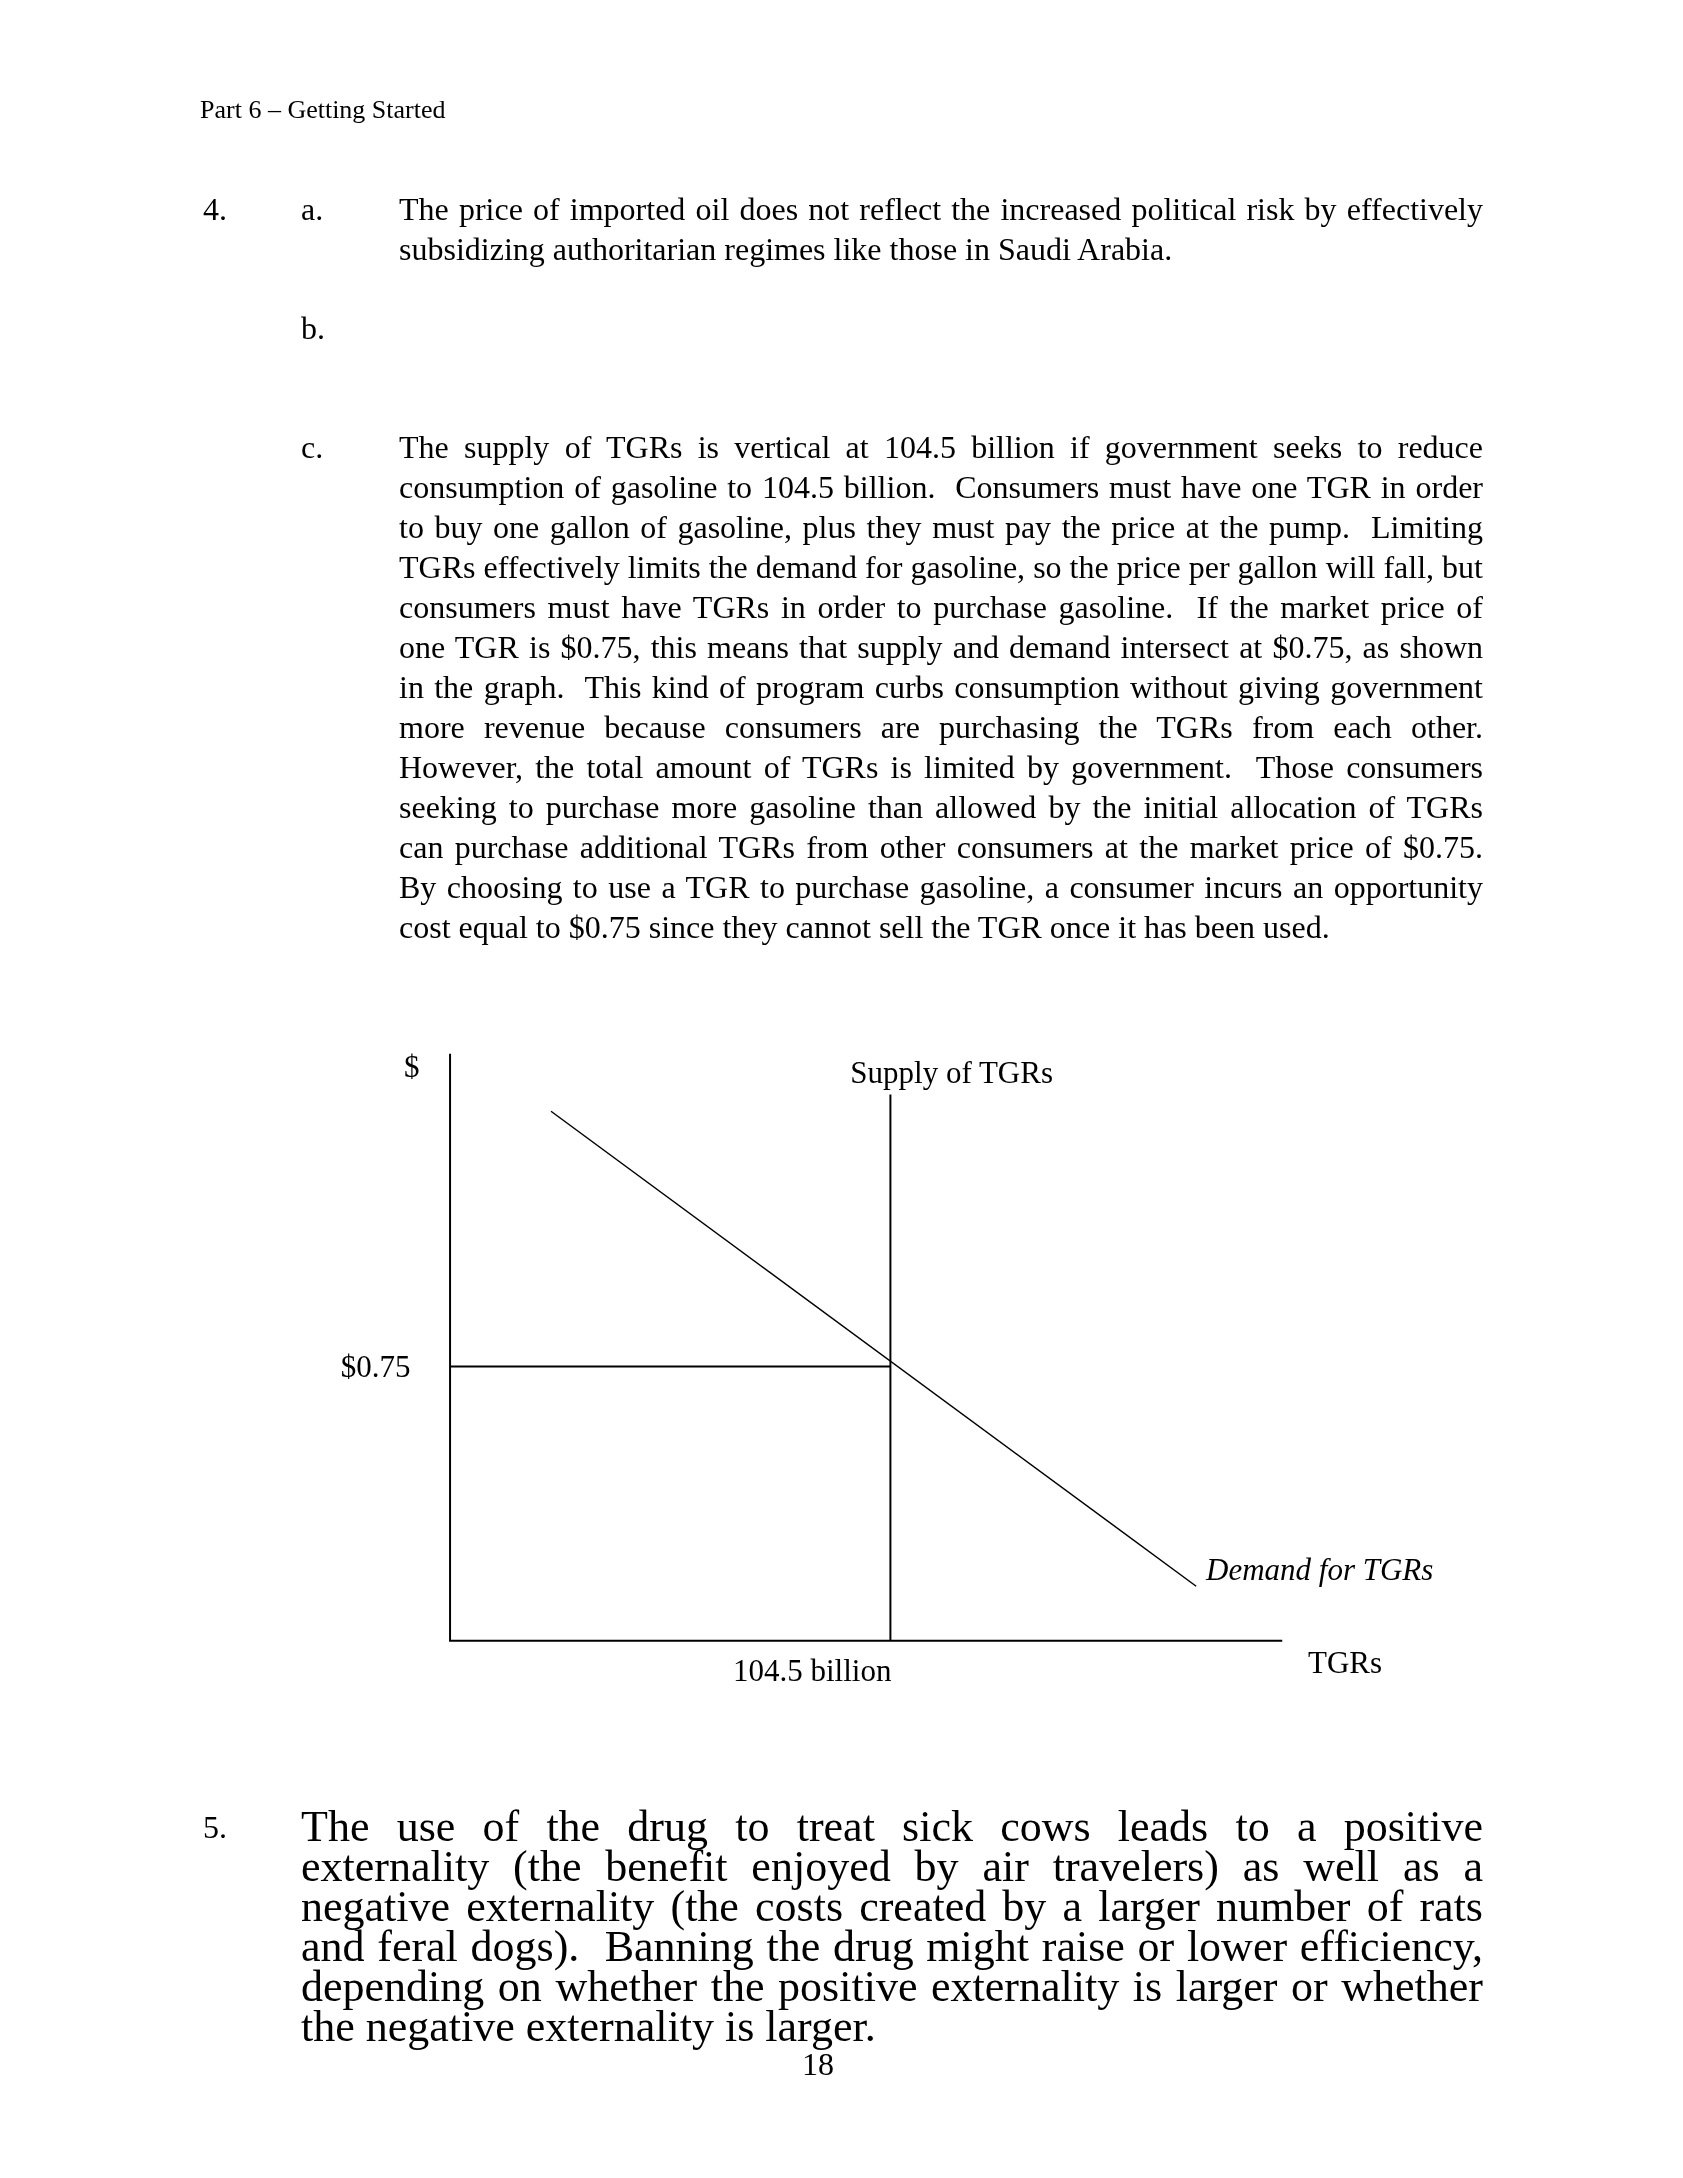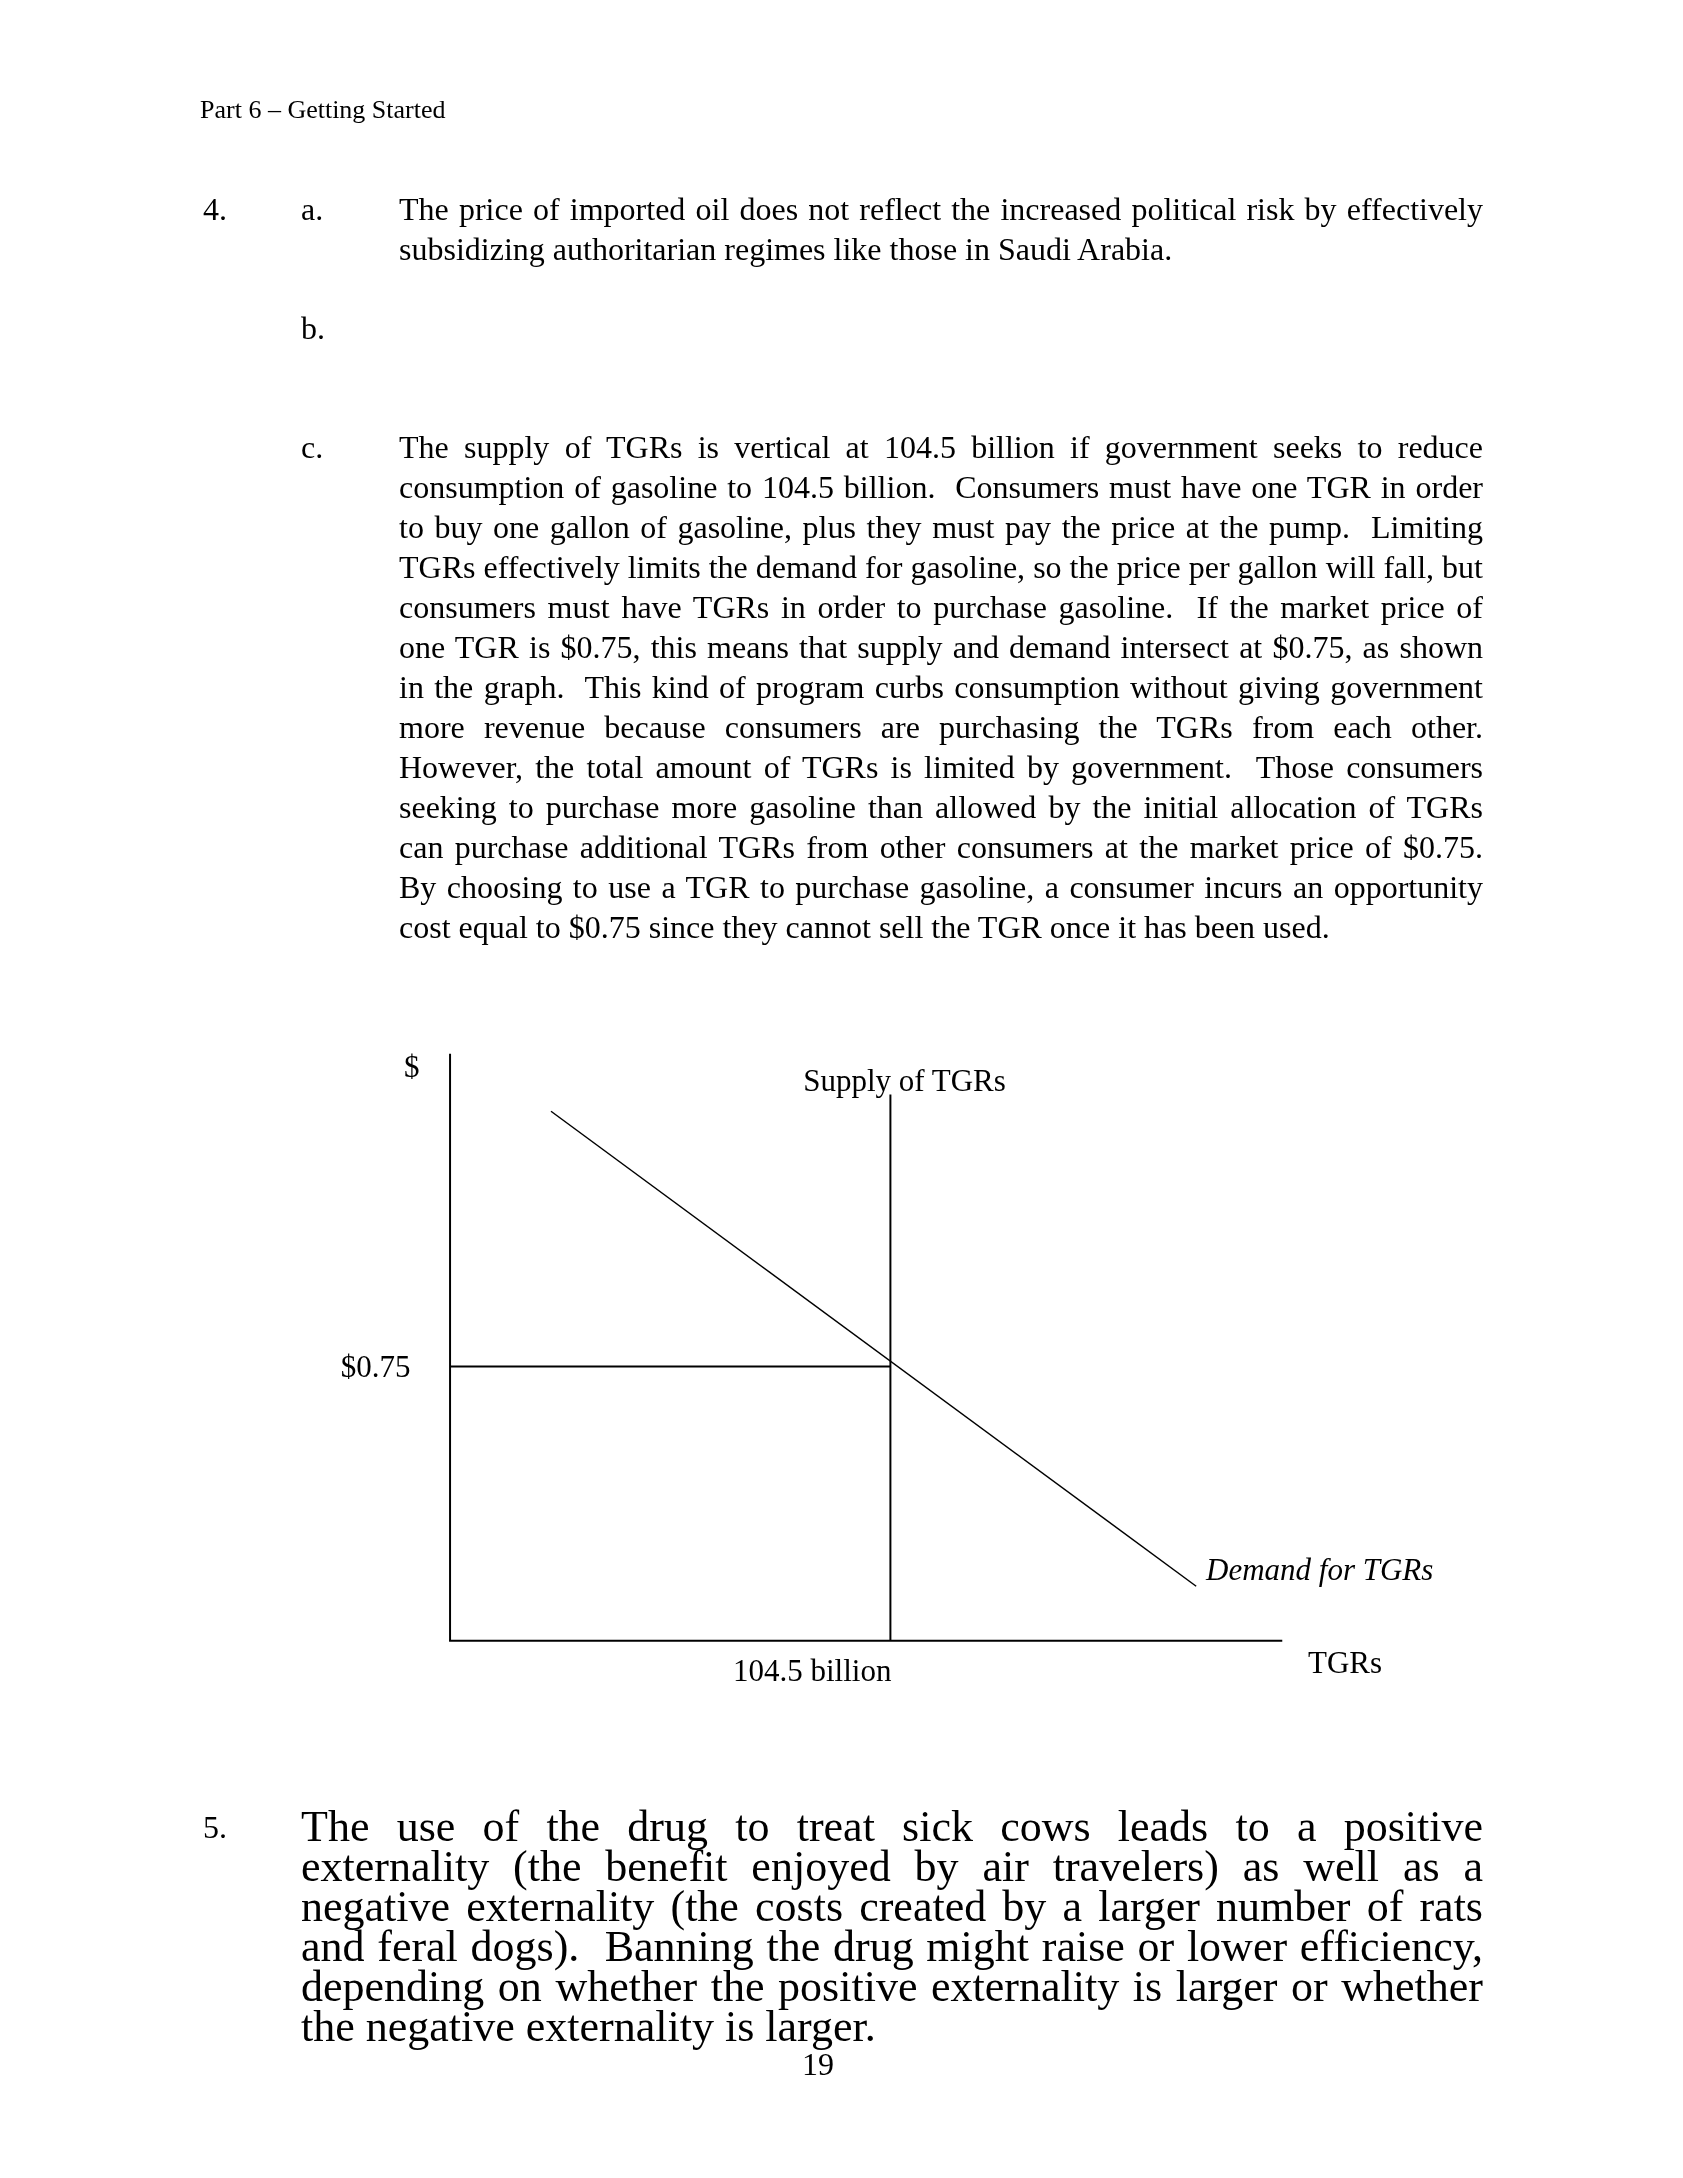--- a/index.html
+++ b/index.html
@@ -74,21 +74,21 @@
     left: 0;
     top: 0;
   }
   .glabel {
     position: absolute;
     font-size: 31px;
     line-height: 38px;
     white-space: pre;
   }
   .glabel-dollar   { left: 77px;  top: 8px; }
-  .glabel-supply   { left: 429px; top: 22px;  width: 297px; text-align: center; }
+  .glabel-supply   { left: 429px; top: 14px;  width: 297px; text-align: right; }
   .glabel-price    { left: 0;     top: 308px; width: 97px;  text-align: center; }
   .glabel-demand   { left: 879px; top: 511px; font-style: italic; }
   .glabel-quantity { left: 406px; top: 612px; width: 297px; text-align: left; }
   .glabel-xaxis    { left: 965px; top: 604px; margin-left: 16px; }
 
   
   .page-number {
     left: 0;
     top: 2045px;
     width: 1636px;
@@ -131,14 +131,14 @@
   <div class="glabel glabel-demand">Demand for TGRs</div>
   <div class="glabel glabel-quantity">104.5 billion</div>
   <div class="glabel glabel-xaxis">TGRs</div>
 </figure>
 
 <div class="abs part" style="top:1807px">
   <span class="item-number">5.</span>
   <p class="item5-text">The use of the drug to treat sick cows leads to a positive externality (the benefit enjoyed by air travelers) as well as a negative externality (the costs created by a larger number of rats and feral dogs).  Banning the drug might raise or lower efficiency, depending on whether the positive externality is larger or whether the negative externality is larger.</p>
 </div>
 
-<div class="abs page-number">19</div>
+<div class="abs page-number">18</div>
 
 
 </body></html>

